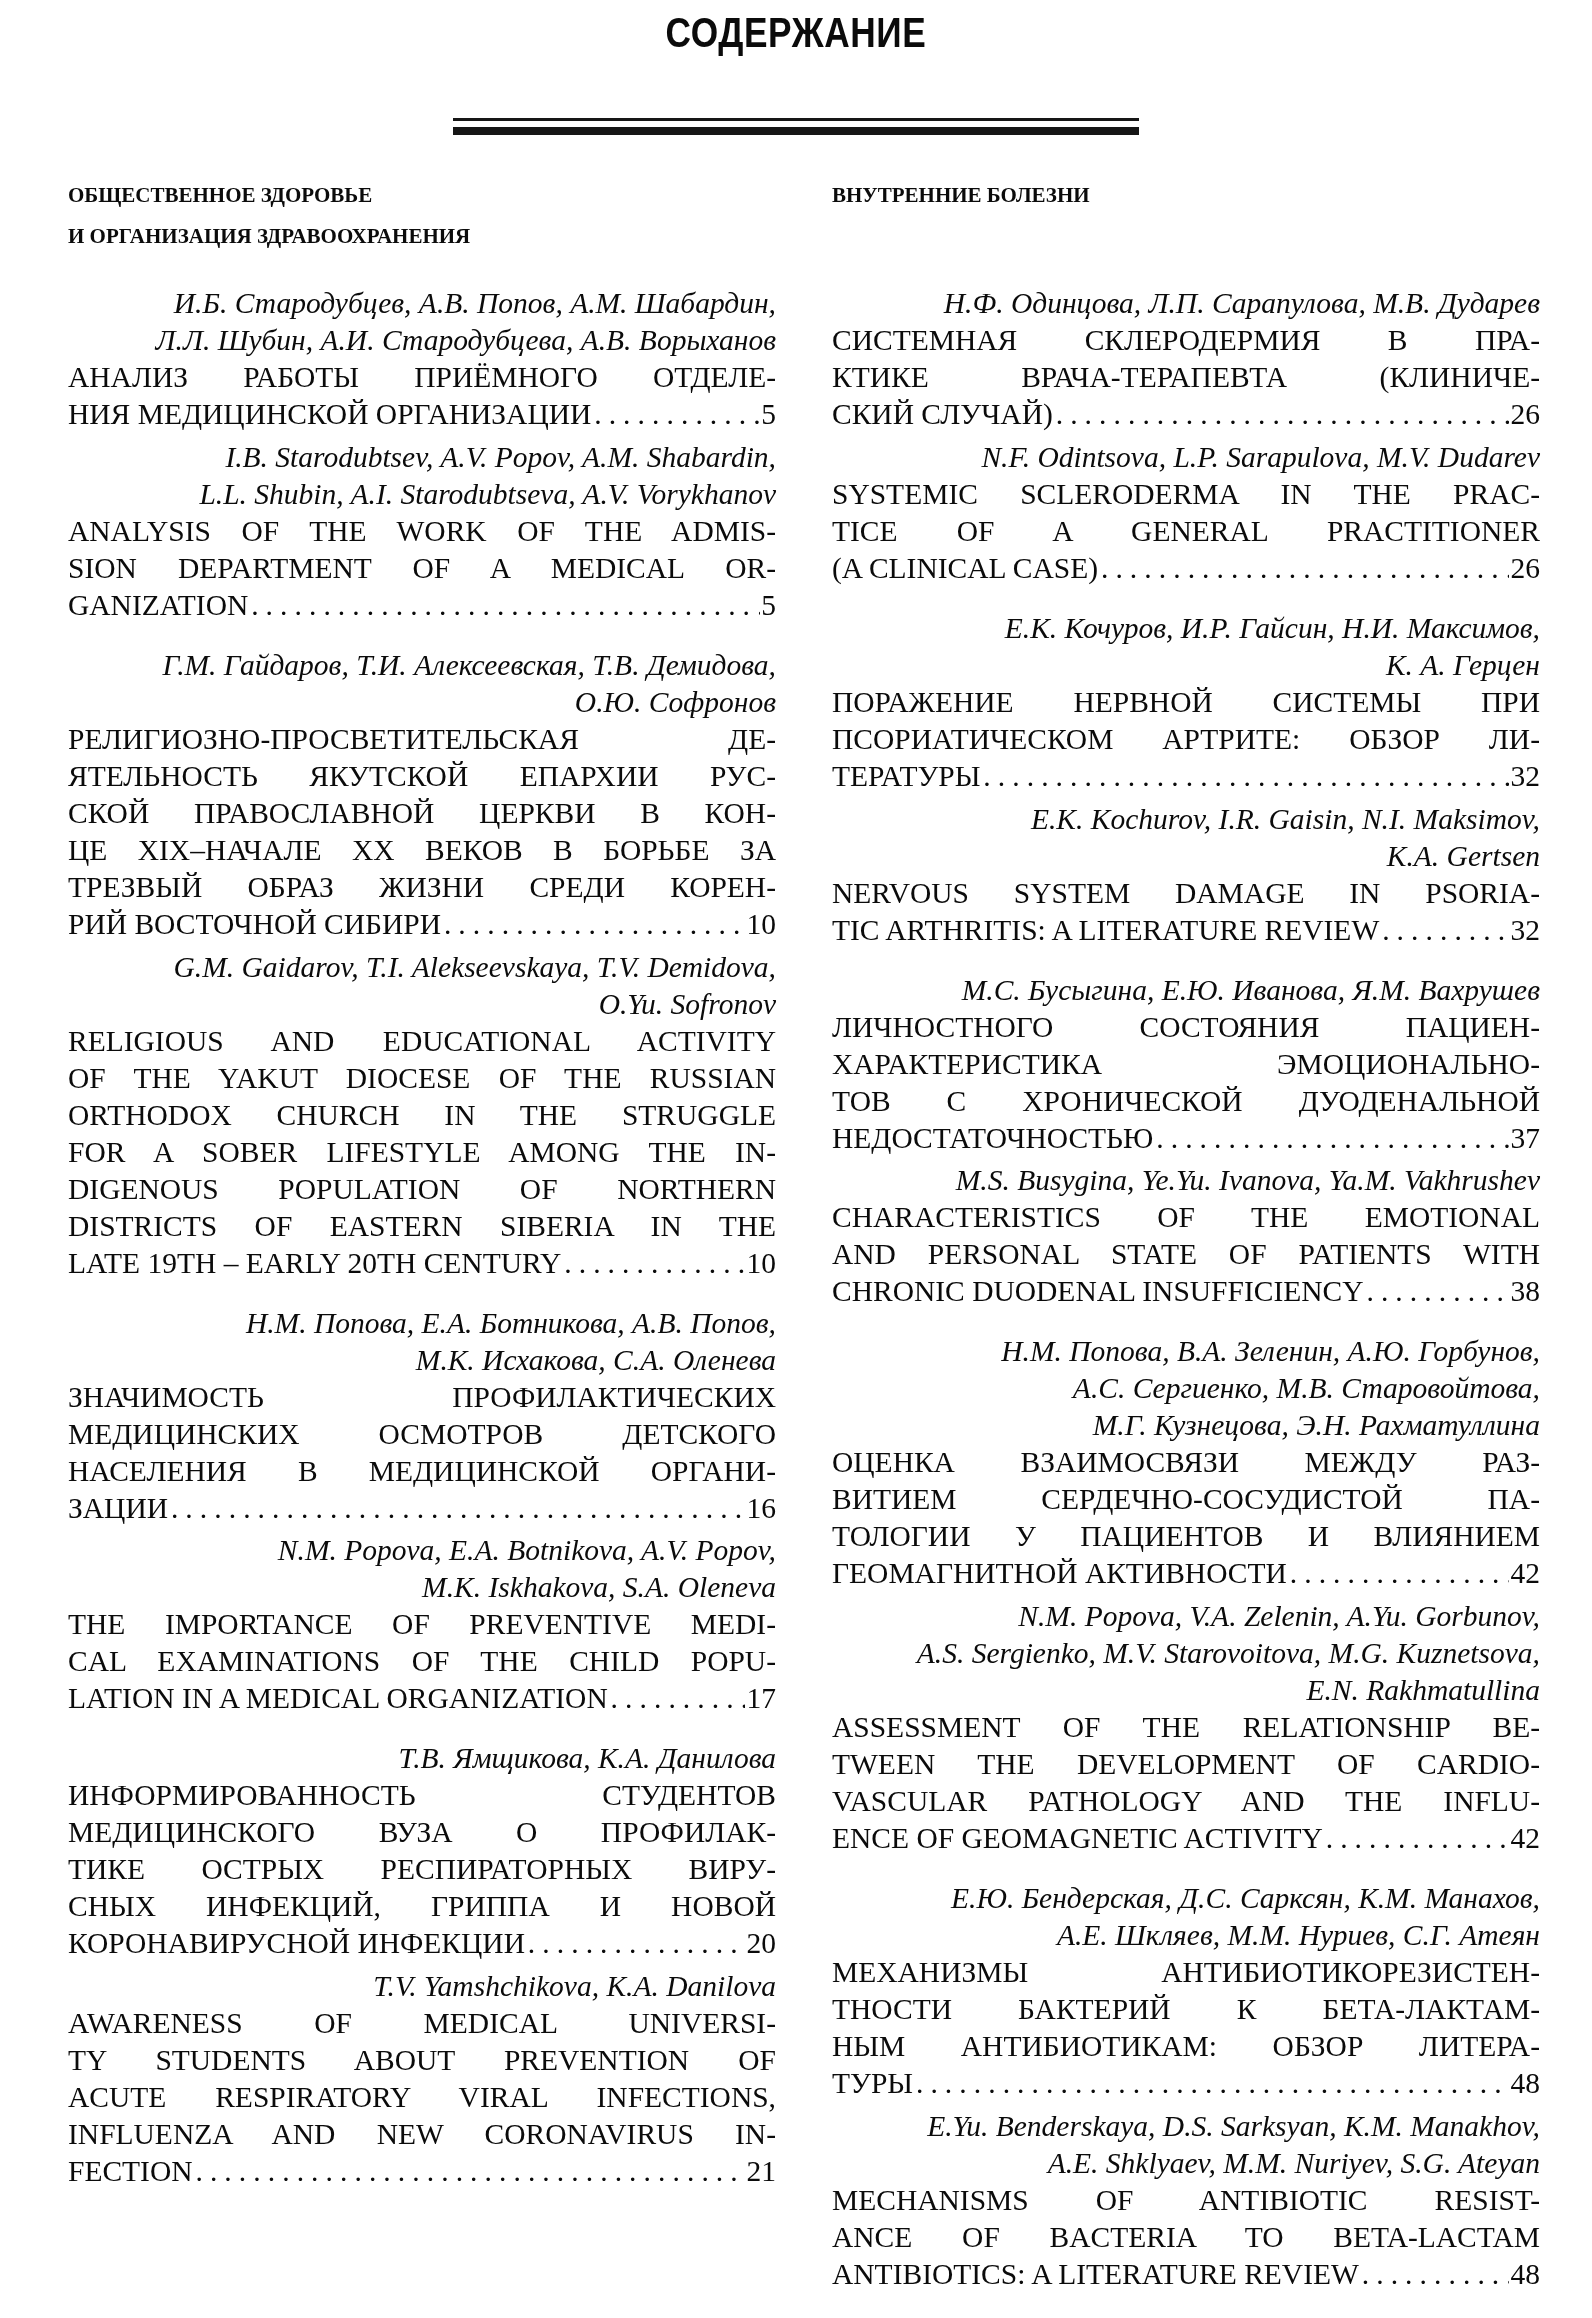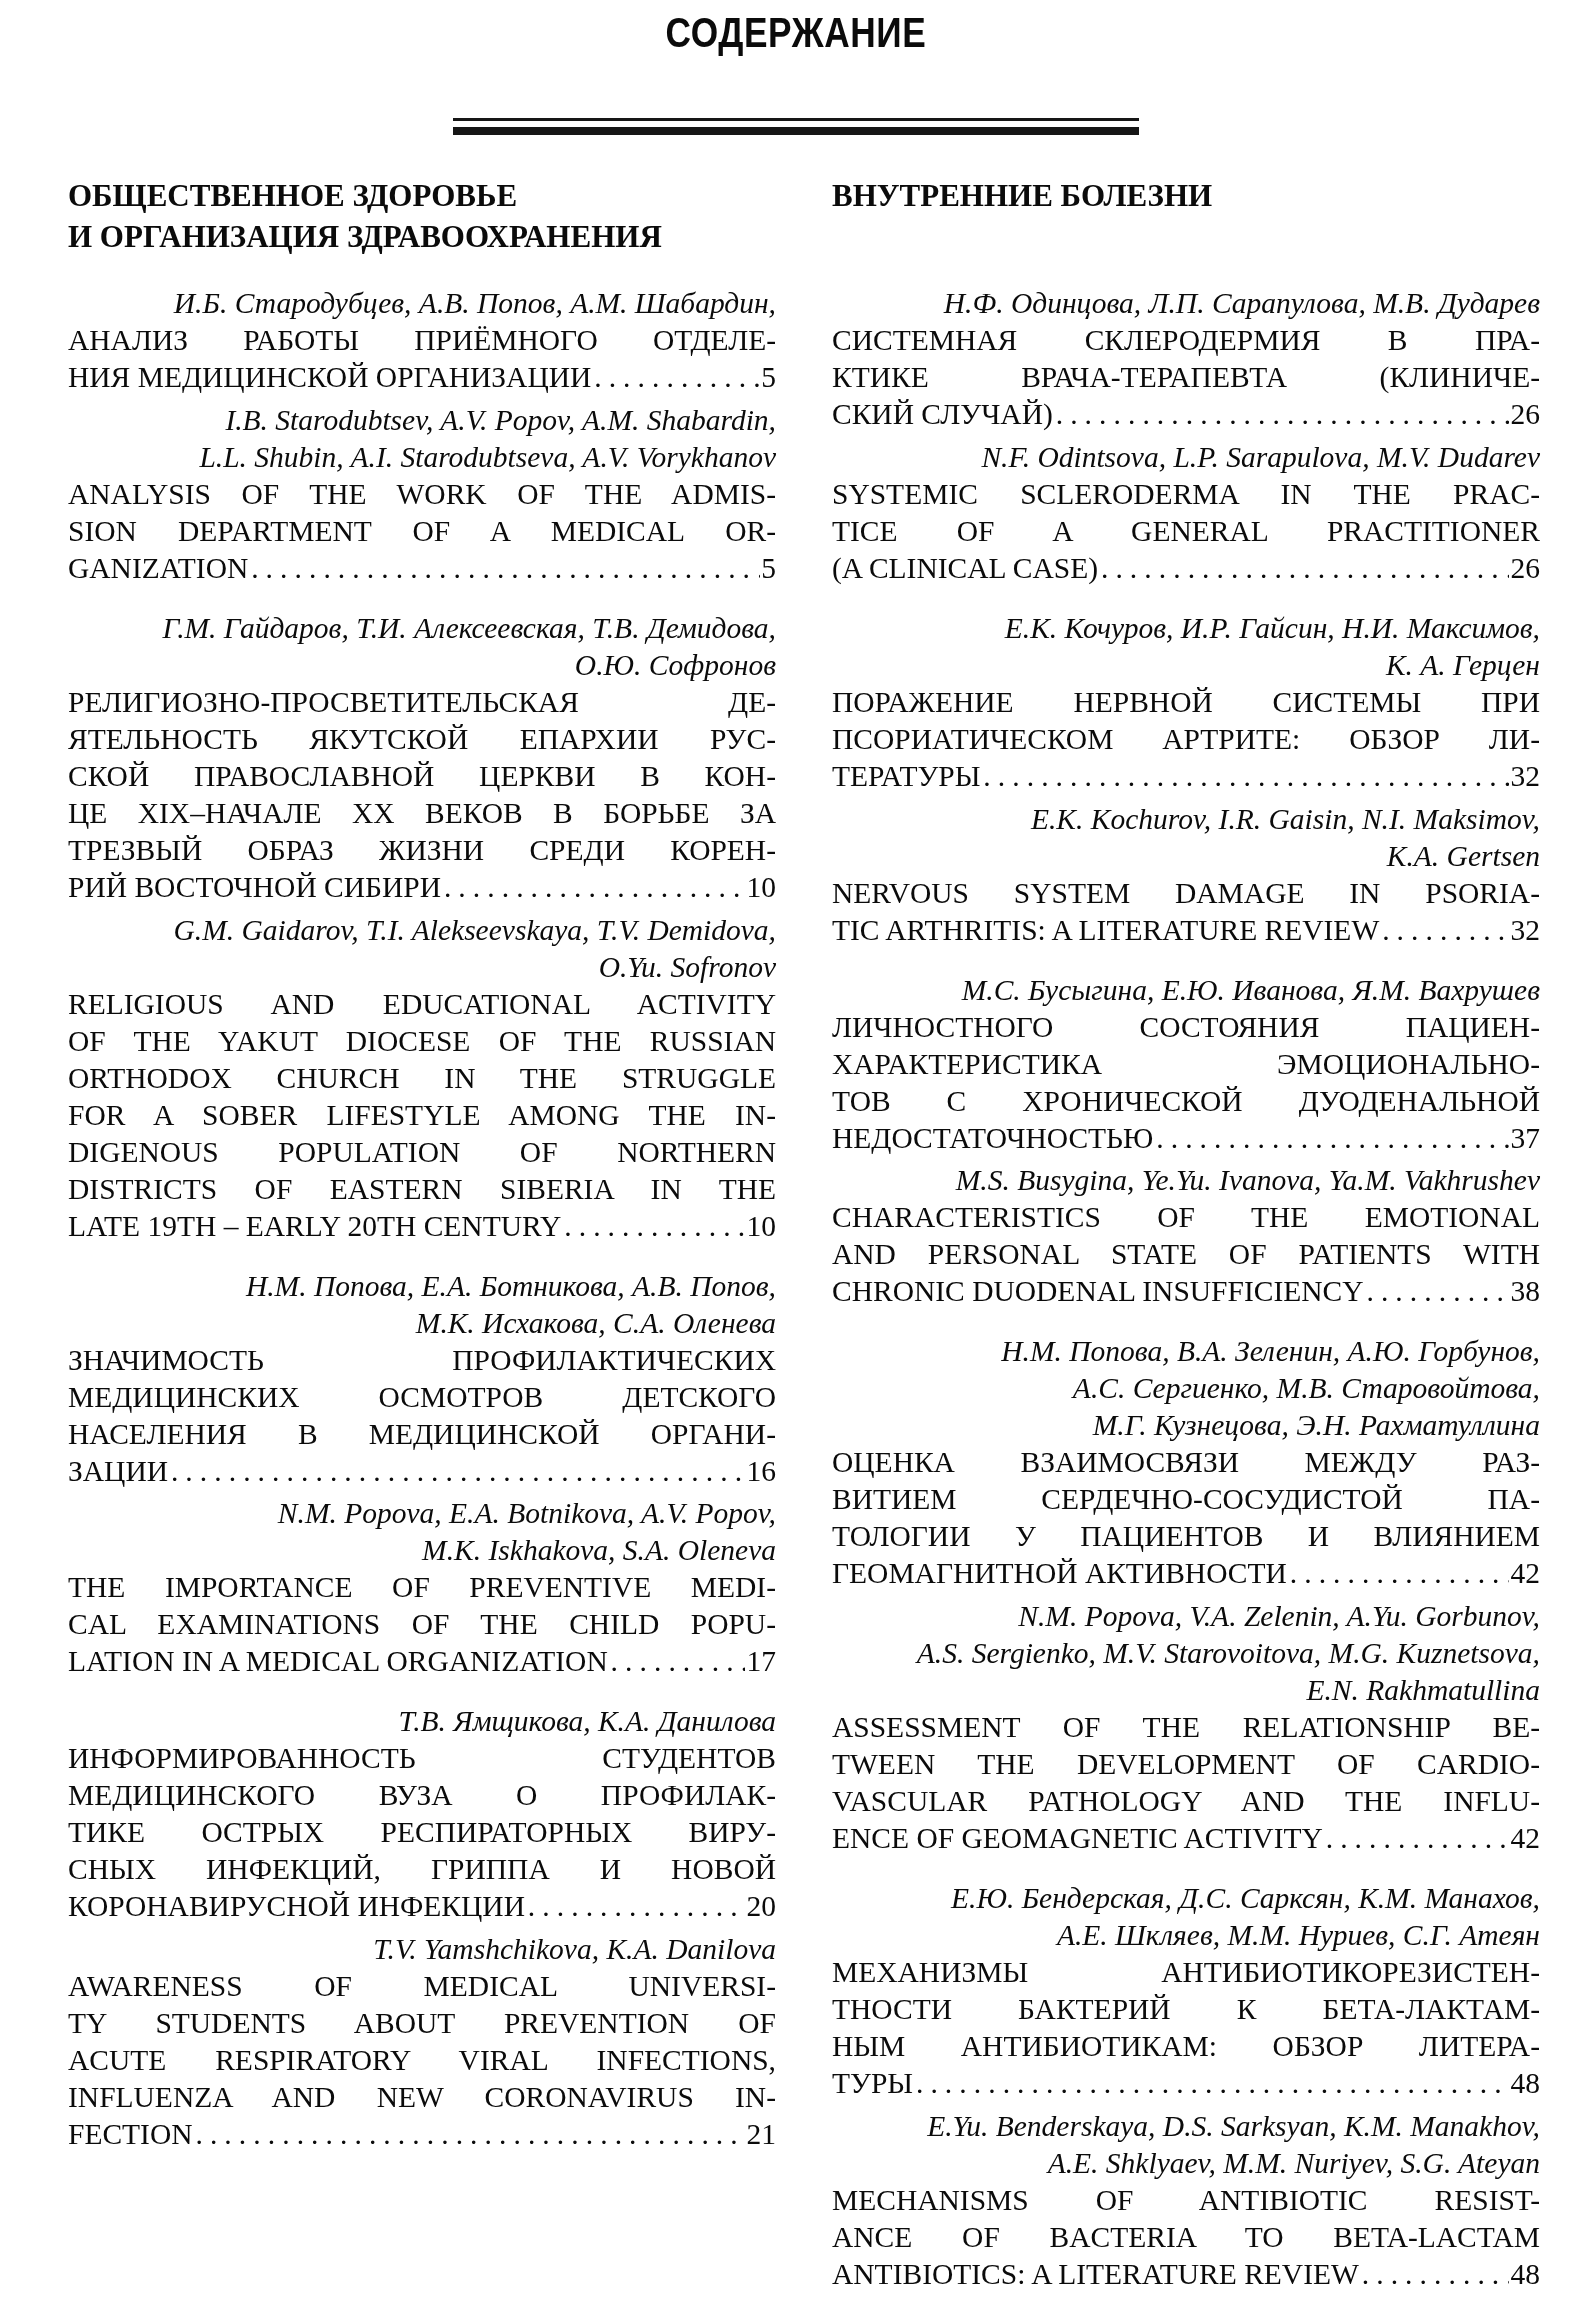--- a/index.html
+++ b/index.html
@@ -4,21 +4,21 @@
 <style>
   html,body{margin:0;padding:0;background:#ffffff;}
   body{width:1592px;height:2319px;overflow:hidden;}
   .doc{position:relative;width:1592px;height:1847px;font-family:"Liberation Serif",serif;color:#0b0b0b;}
   .title-wrap{text-align:center;padding-top:8.6px;}
   .title-wrap .ttl{display:inline-block;font-family:"Liberation Sans",sans-serif;font-weight:bold;
      font-size:43px;line-height:46px;transform:scaleX(0.82);letter-spacing:0.7px;color:#0b0b0b;}
   .rule{width:686px;margin:63px auto 0;height:6.5px;border-top:3.6px solid #161616;border-bottom:8px solid #161616;}
   .content{display:flex;gap:56px;padding:40px 52px 0 68px;box-sizing:border-box;}
   .col{flex:1 1 0;min-width:0;}
-  .col-heading{height:110px;font-weight:bold;font-size:31px;line-height:41px;}
+  .col-heading{height:110px;font-weight:bold;font-size:21px;line-height:41px;}
   .entry{margin-bottom:23px;}
   .lang-ru{margin-bottom:5.8px;}
   .line{font-size:29.5px;line-height:37px;}
   .authors .line{font-style:italic;white-space:nowrap;text-align:right;}
   .tline{text-align:justify;text-align-last:justify;text-justify:inter-word;}
   .leader{display:flex;align-items:baseline;}
   .leader .tail{white-space:nowrap;}
   .leader .dots{flex:1 1 auto;overflow:hidden;white-space:nowrap;letter-spacing:0.24em;margin:0 1.4px 0 2.9px;}
   .leader .pg{white-space:nowrap;}
 </style>
@@ -33,20 +33,21 @@
   <div class="content">
     <div class="col">
         <div class="col-heading">
           <div class="hline">ОБЩЕСТВЕННОЕ ЗДОРОВЬЕ</div>
           <div class="hline">И ОРГАНИЗАЦИЯ ЗДРАВООХРАНЕНИЯ</div>
         </div>
         <div class="entry">
           <div class="lang-ru">
             <div class="authors">
               <div class="line">И.Б. Стародубцев, А.В. Попов, А.М. Шабардин,</div>
+              <div class="line">Л.Л. Шубин, А.И. Стародубцева, А.В. Ворыханов</div>
             </div>
             <div class="line tline">АНАЛИЗ РАБОТЫ ПРИЁМНОГО ОТДЕЛЕ-</div>
             <div class="line leader">
               <span class="tail">НИЯ МЕДИЦИНСКОЙ ОРГАНИЗАЦИИ</span>
               <span class="dots">................................................................................................................................................................</span>
               <span class="pg">5</span>
             </div>
           </div>
           <div class="lang-en">
             <div class="authors">

